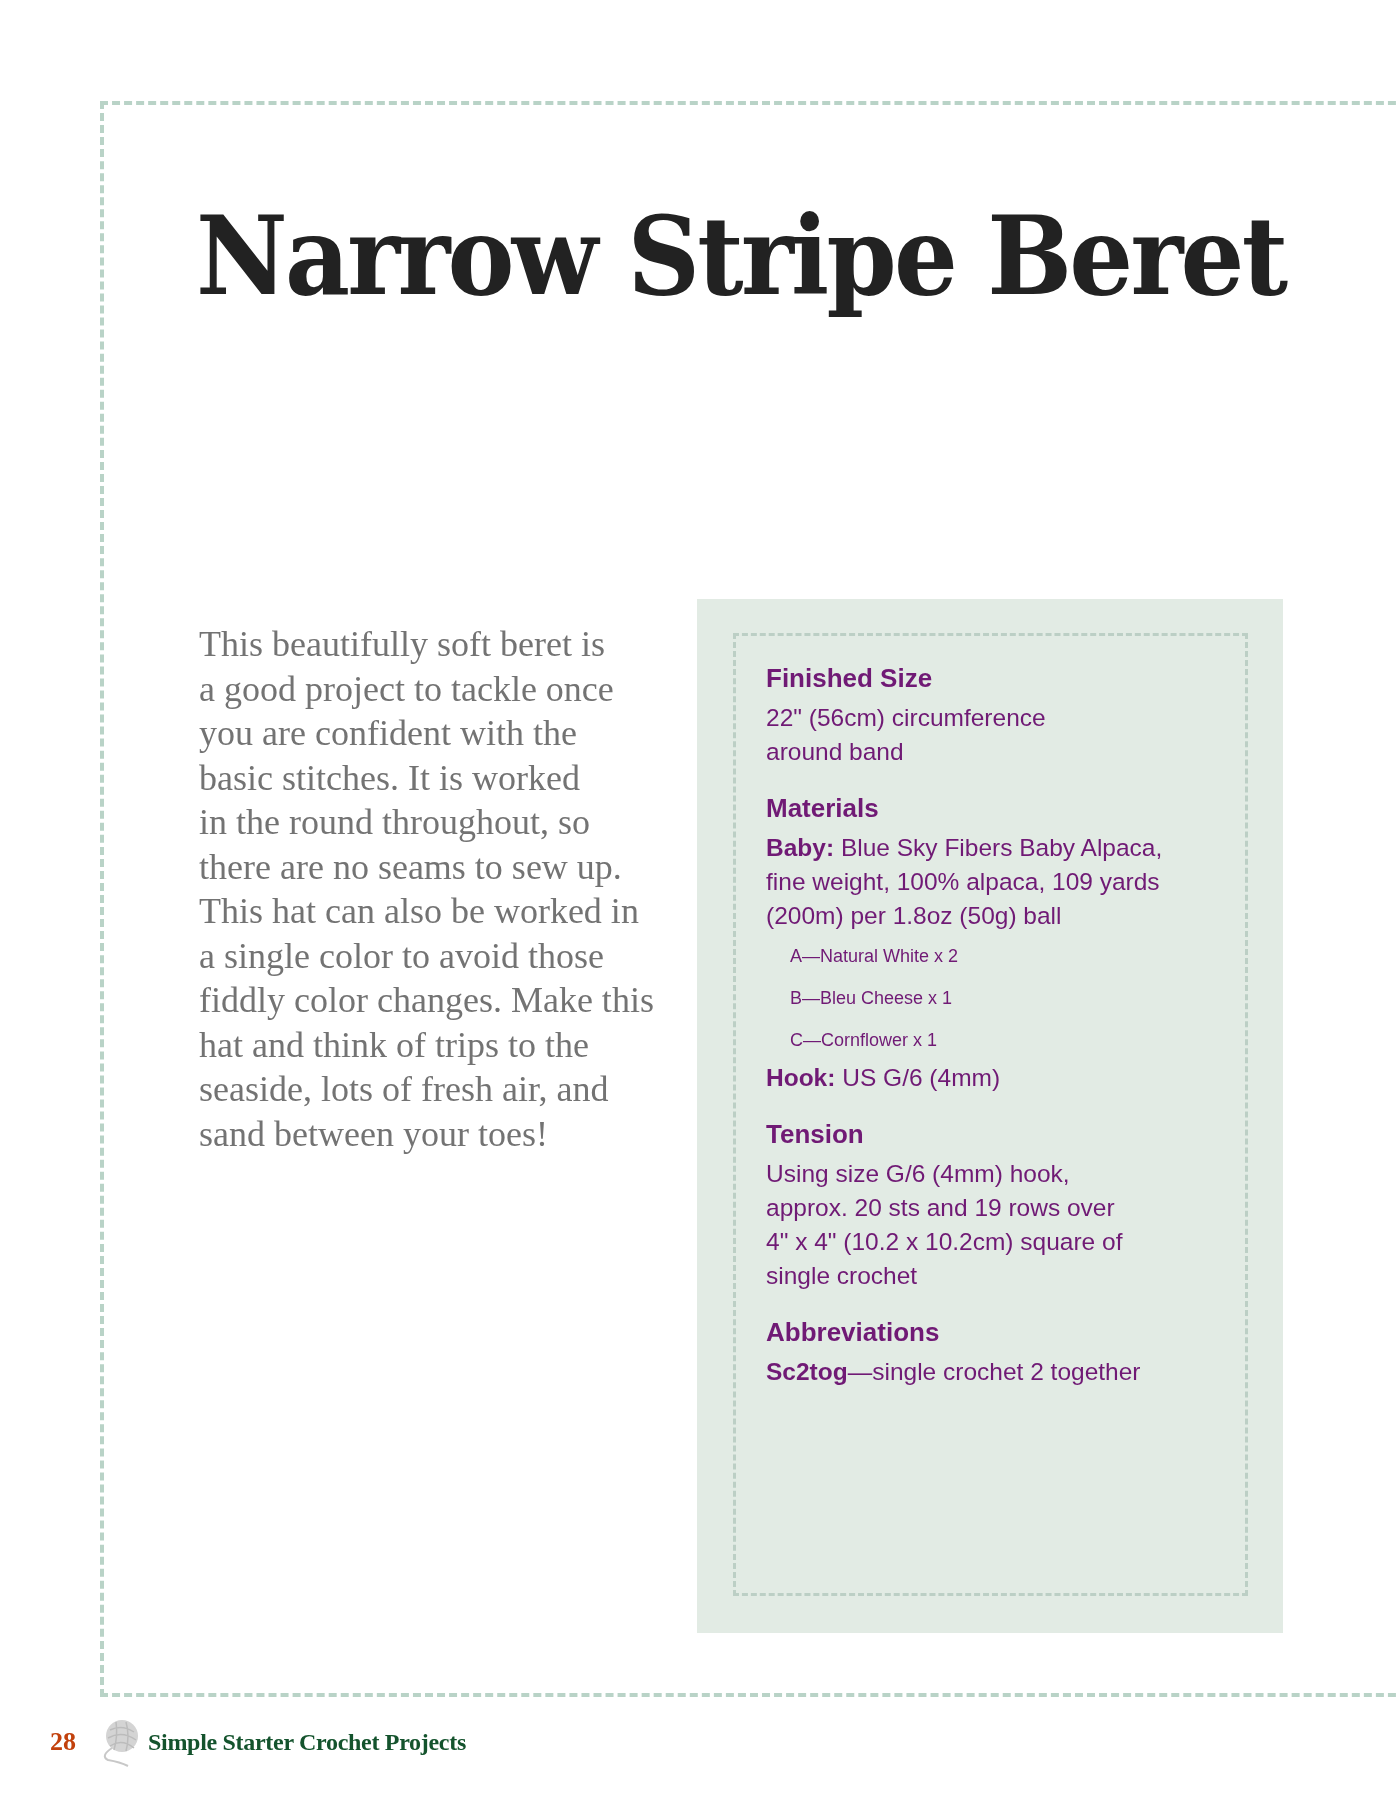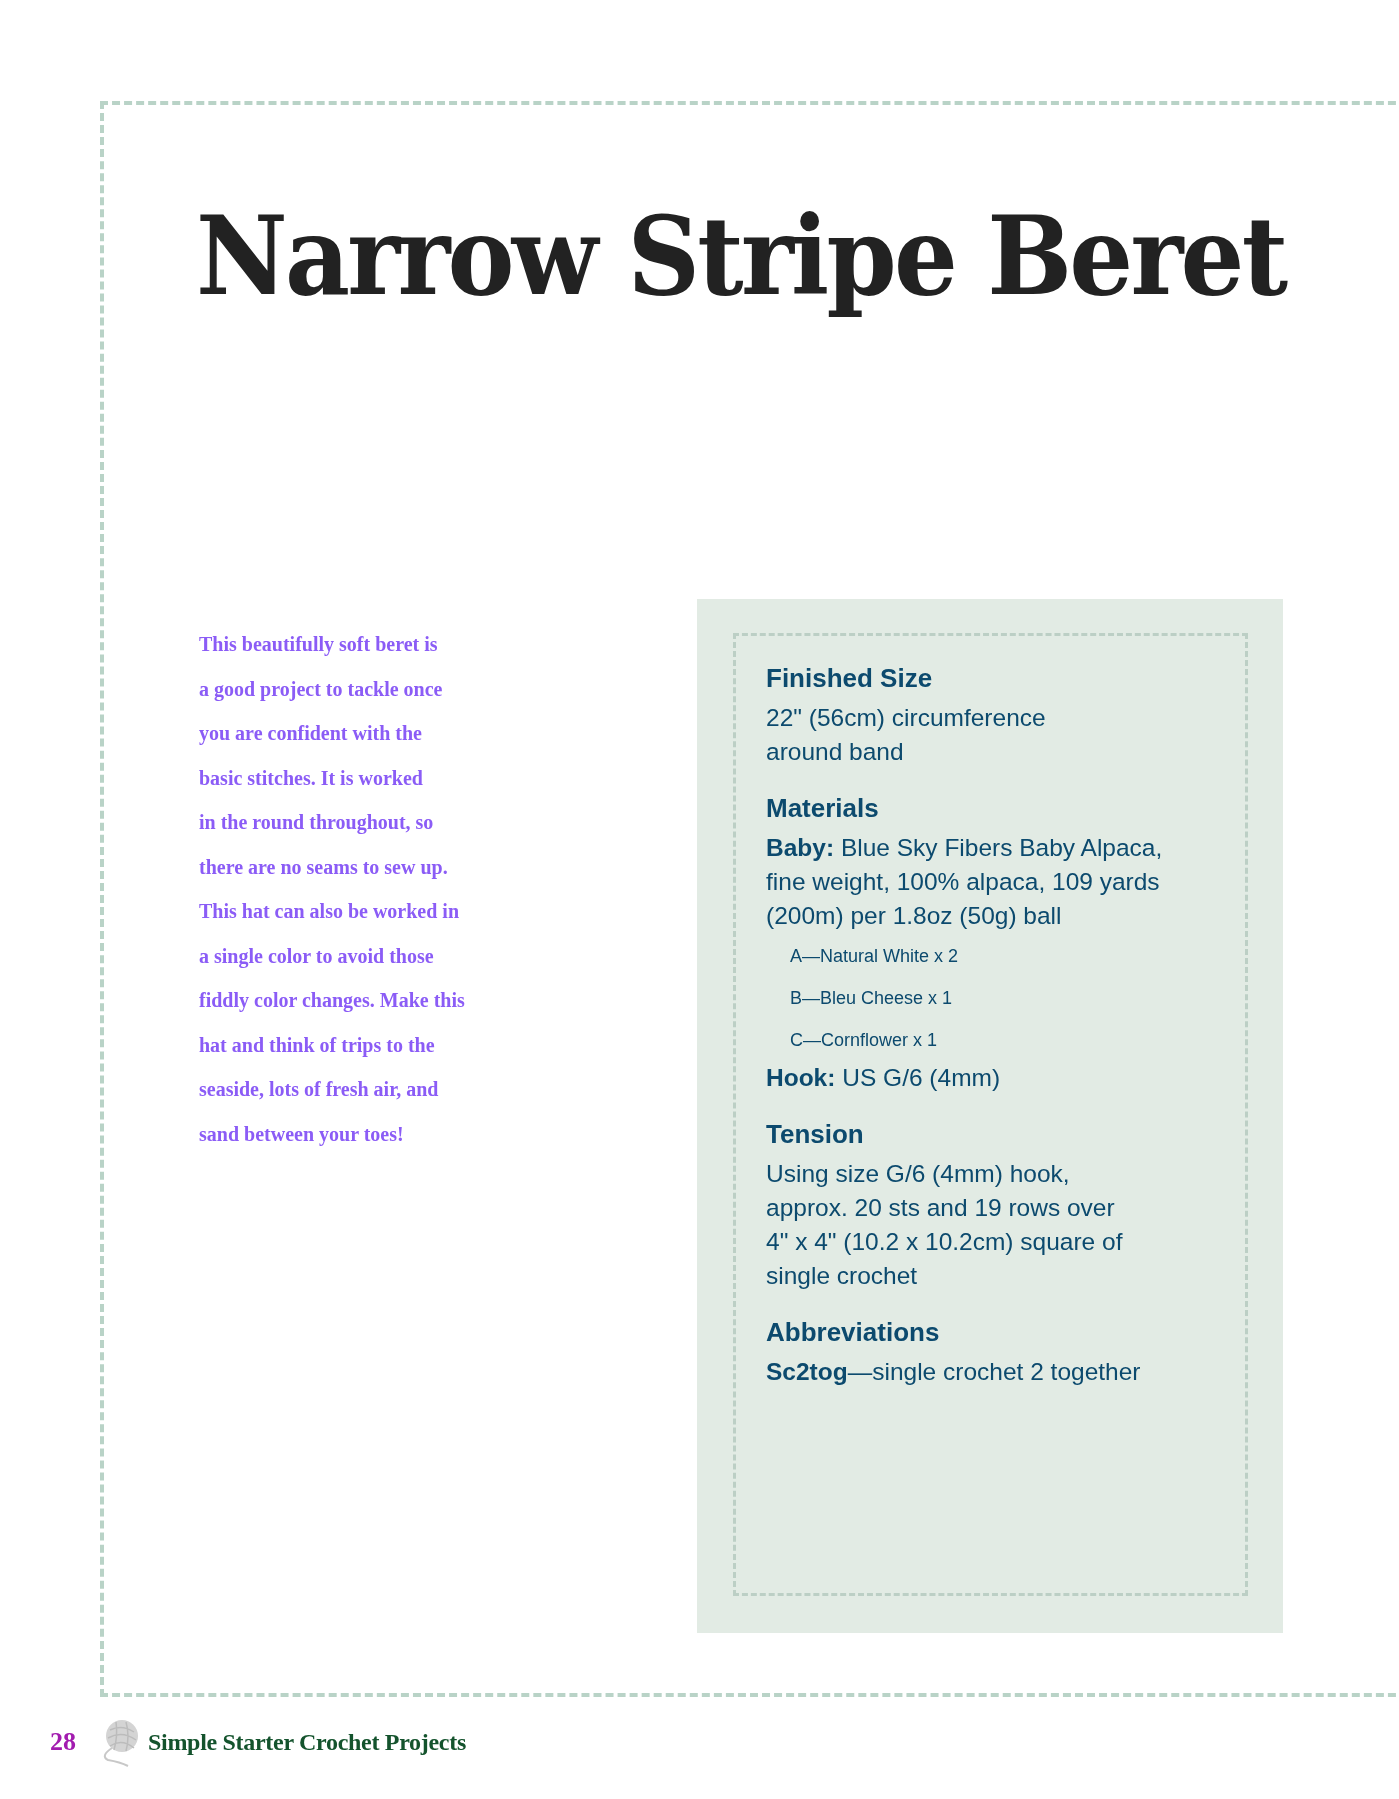--- a/index.html
+++ b/index.html
@@ -13,45 +13,45 @@
     box-sizing:border-box;
   }
   .title {
     position:absolute; left:196px; top:186px; margin:0;
     font-family:"DejaVu Serif", "Liberation Serif", serif; font-weight:bold;
     font-size:108px; letter-spacing:-3px; line-height:140px; color:#222;
     white-space:nowrap; transform:scaleX(0.93); transform-origin:left top;
   }
   .intro {
     position:absolute; left:199px; top:622px; width:480px; margin:0;
-    font-family:"Liberation Serif", "DejaVu Serif", serif; font-size:20px; line-height:44.5px; color:#8b5cf6;font-weight:bold;
+    font-family:"Liberation Serif", "DejaVu Serif", serif; font-size:36px; line-height:44.5px; color:#737373;
   }
   .intro span { display:block; white-space:nowrap; }
   .info-box {
     position:absolute; left:697px; top:599px; width:586px; height:1034px; background:#e2ebe4;
   }
   .info-inner {
     position:absolute; left:36px; top:34px; width:515px; height:963px;
     border:3px dashed #bccfc5; box-sizing:border-box;
   }
   .info-content {
     position:absolute; left:69px; top:62px; width:480px;
-    font-family:"Liberation Sans", "DejaVu Sans", sans-serif; color:#0c4a6e;
+    font-family:"Liberation Sans", "DejaVu Sans", sans-serif; color:#701a75;
   }
   .sec-head { font-size:26px; font-weight:bold; line-height:34px; margin:0; height:34px; }
   .line { font-size:24.5px; line-height:34px; white-space:nowrap; margin:0; }
   .line b { font-weight:bold; }
   .color-line { padding-left:24px; line-height:42px; font-size:18px; white-space:nowrap; }
   .gap-sm { height:6px; }
   .gap-md { height:22px; }
   .footer {
     position:absolute; left:50px; top:1717px; height:50px; display:flex; align-items:center;
     font-family:"Liberation Serif", "DejaVu Serif", serif;
   }
-  .page-num { font-size:26px; font-weight:bold; color:#a21caf; width:48px; }
+  .page-num { font-size:26px; font-weight:bold; color:#c2410c; width:48px; }
   .yarn-icon { width:44px; height:52px; margin-right:6px; }
   .book-title { font-size:24px; font-weight:bold; color:#14532d; letter-spacing:-0.3px; }
 </style>
 </head>
 <body>
 
 <div class="outer-border"></div>
 
 <h1 class="title">Narrow Stripe Beret</h1>
 

